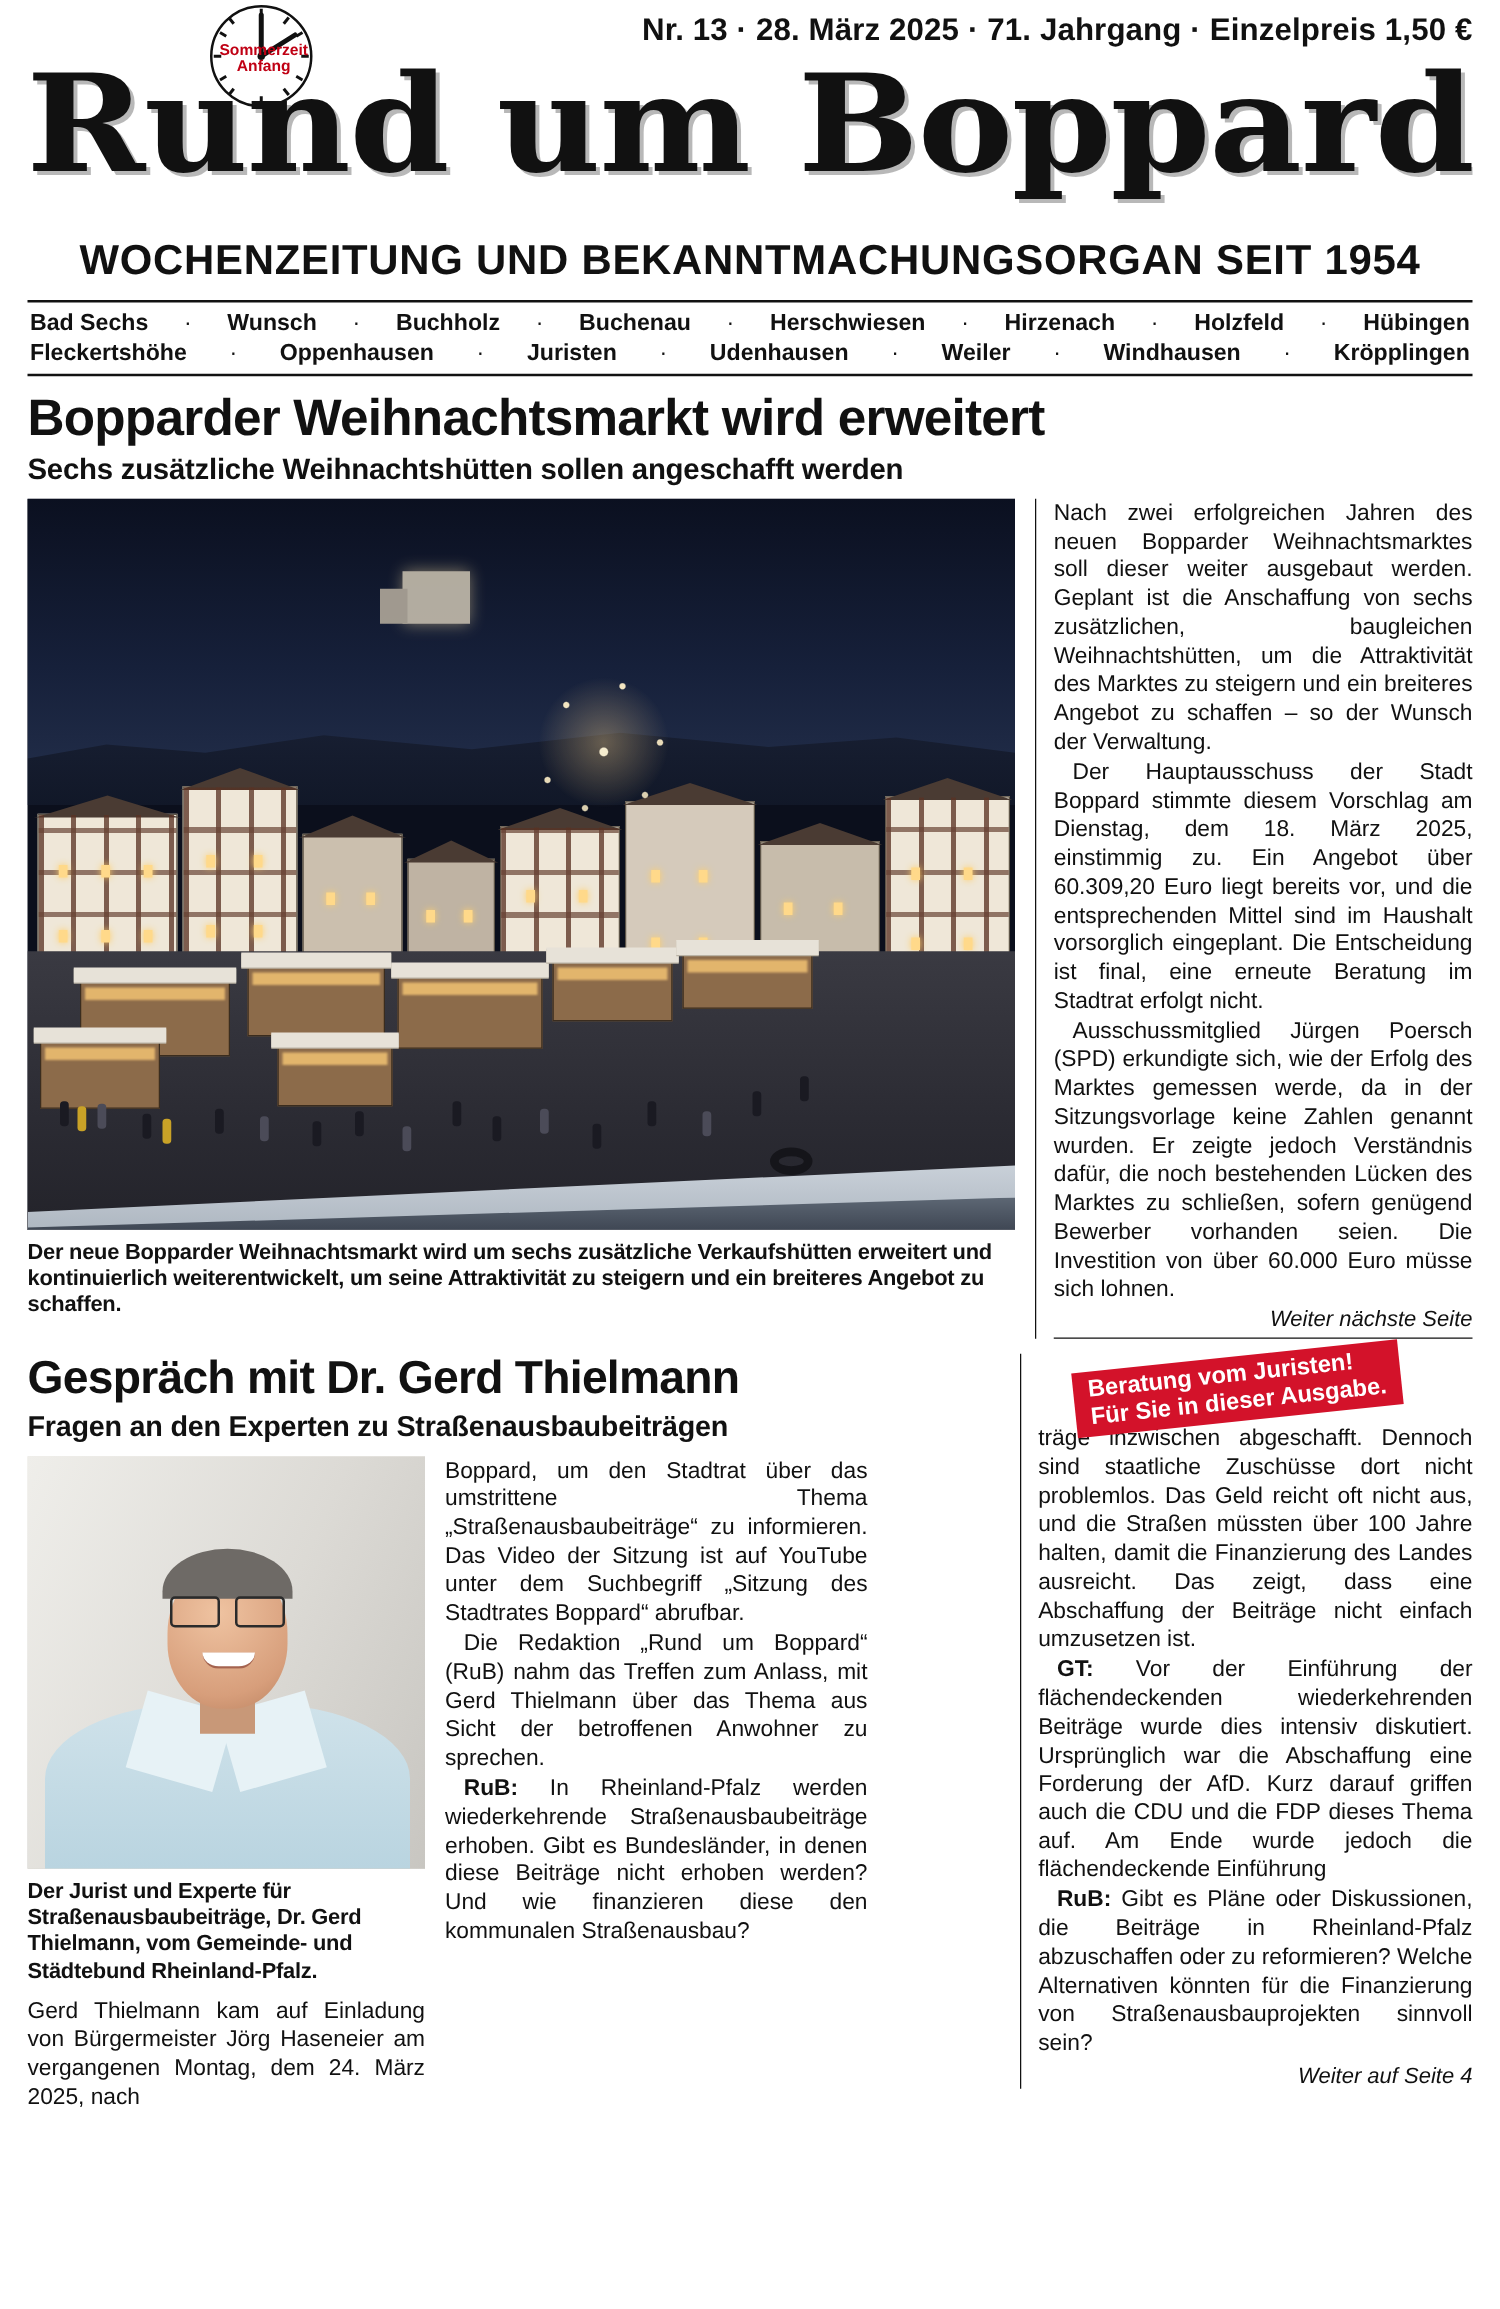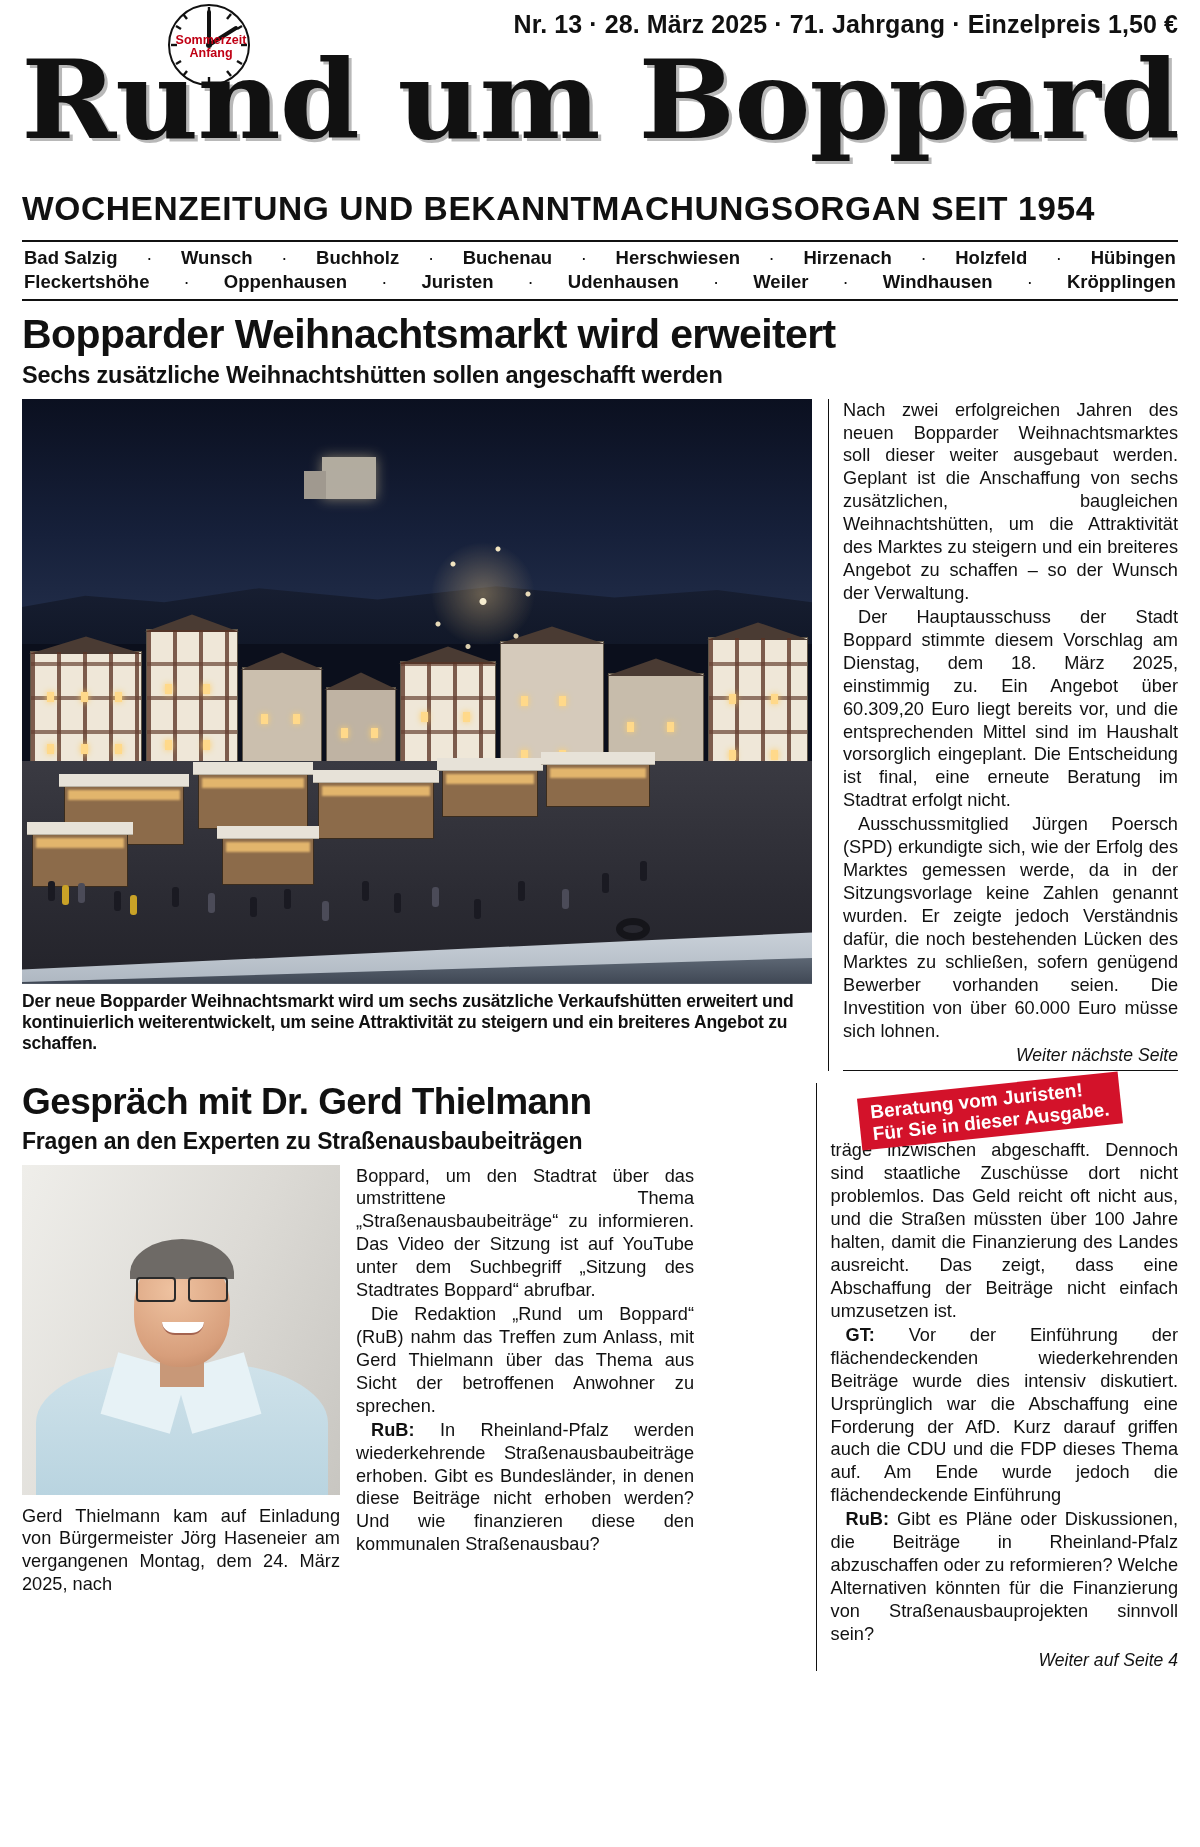--- a/index.html
+++ b/index.html
@@ -71,21 +71,21 @@
     text-align: center;
     white-space: nowrap;
     margin: -6px 0 0 0;
     text-shadow: 3px 3px 0 rgba(0,0,0,0.28);
     font-style: normal;
     transform: scaleX(1.06);
   }
   .subtitle1 {
     font-size: 33.5px;
     font-weight: bold;
-    text-align: left;
+    text-align: center;
     letter-spacing: 0.6px;
     margin-top: 26px;
     white-space: nowrap;
   }
   .subtitle2 {
     font-size: 20.5px;
     text-align: center;
     margin-top: 2px;
     white-space: nowrap;
   }
@@ -424,21 +424,21 @@
   </div>
 
   <div class="logo-area">
     <div class="logo-text">Rund um Boppard</div>
   </div>
 
   <div class="subtitle1">WOCHENZEITUNG UND BEKANNTMACHUNGSORGAN SEIT 1954</div>
 
   <div class="places">
     <div class="places-row">
-      <span>Bad Salzig</span>
+      <span>Bad Sechs</span>
       <span class="sep">·</span>
       <span>Wunsch</span>
       <span class="sep">·</span>
       <span>Buchholz</span>
       <span class="sep">·</span>
       <span>Buchenau</span>
       <span class="sep">·</span>
       <span>Herschwiesen</span>
       <span class="sep">·</span>
       <span>Hirzenach</span>
@@ -605,20 +605,21 @@
             <span class="p-bg"></span>
             <span class="p-shirt"></span>
             <span class="p-collar-l"></span>
             <span class="p-collar-r"></span>
             <span class="p-neck"></span>
             <span class="p-head"></span>
             <span class="p-hair"></span>
             <span class="p-glasses"></span>
             <span class="p-smile"></span>
           </div>
+          <div class="cap2">Der Jurist und Experte für Straßenausbaubeiträge, Dr. Gerd Thielmann, vom Gemeinde- und Städtebund Rheinland-Pfalz.</div>
           <div class="col-after">Gerd Thielmann kam auf Einladung von Bürgermeister Jörg Haseneier am vergangenen Montag, dem 24. März 2025, nach</div>
         </div>
 
         <div class="col-txt">
           <p class="art-p">Boppard, um den Stadtrat über das umstrittene Thema „Straßenausbaubeiträge“ zu informieren. Das Video der Sitzung ist auf YouTube unter dem Suchbegriff „Sitzung des Stadtrates Boppard“ abrufbar.</p>
           <p class="art-p ind">Die Redaktion „Rund um Boppard“ (RuB) nahm das Treffen zum Anlass, mit Gerd Thielmann über das Thema aus Sicht der betroffenen Anwohner zu sprechen.</p>
           <p class="art-p ind"><b>RuB:</b><span> In Rheinland-Pfalz werden wiederkehrende Straßenausbaubeiträge erhoben. Gibt es Bundesländer, in denen diese Beiträge nicht erhoben werden? Und wie finanzieren diese den kommunalen Straßenausbau?</span></p>
         </div>
       </div>
     </div>

